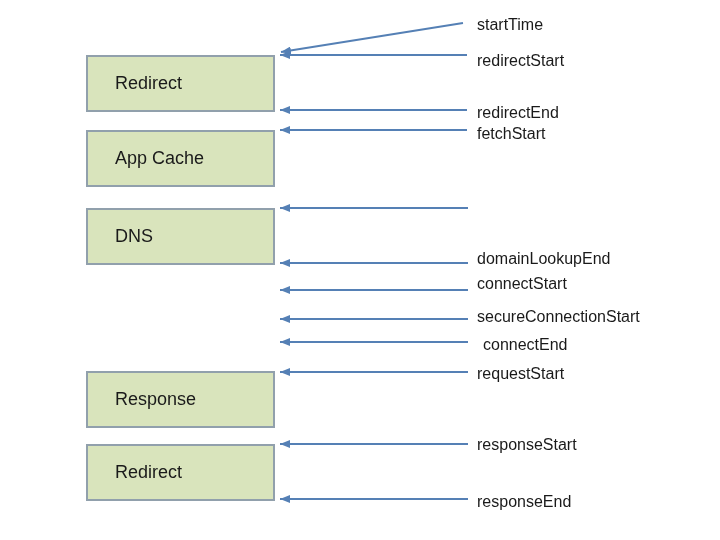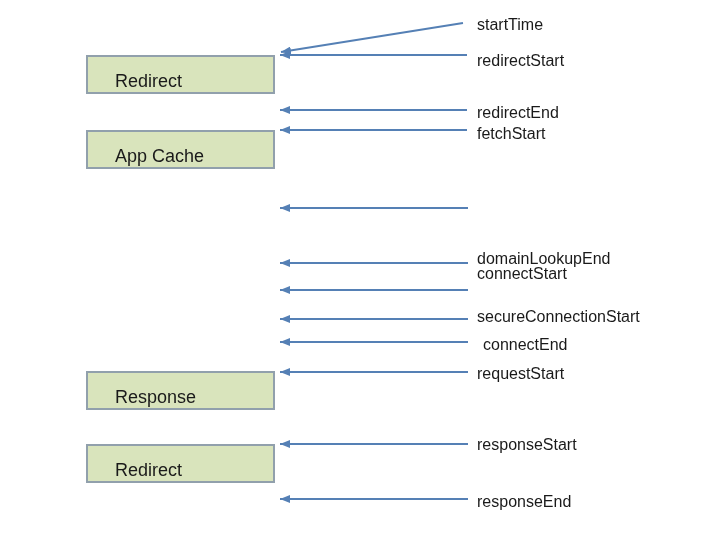--- a/index.html
+++ b/index.html
@@ -11,26 +11,26 @@
     position: relative;
     width: 720px;
     height: 540px;
     background: var(--background, #ffffff);
     overflow: hidden;
   }
   .phase-box {
     position: absolute;
     left: 86px;
     width: 189px;
-    height: 39px;
+    height: 57px;
     box-sizing: border-box;
     background: var(--box_fill, #d9e4bc);
     border: 2px solid var(--box_border, #91a0ac);
     display: flex;
-    align-items: flex-end;
+    align-items: center;
     padding-left: 27px;
     font-size: 18px;
     color: var(--text, #1a1a1a);
   }
   .evt-label {
     position: absolute;
     left: 477px;
     font-size: 16px;
     line-height: 16px;
     color: var(--text, #1a1a1a);
@@ -50,20 +50,23 @@
 <body>
 
 <div class="canvas">
 
   <div class="phase-box" style="top:55px">
       <span>Redirect</span>
     </div>
   <div class="phase-box" style="top:130px">
       <span>App Cache</span>
     </div>
+  <div class="phase-box" style="top:208px">
+      <span>DNS</span>
+    </div>
   <div class="phase-box" style="top:371px">
       <span>Response</span>
     </div>
   <div class="phase-box" style="top:444px">
       <span>Redirect</span>
     </div>
 
   <svg class="arrows" viewBox="0 0 720 540" xmlns="http://www.w3.org/2000/svg">
     <defs>
       <marker id="ah" markerWidth="5" markerHeight="4" refX="5" refY="2" orient="auto" markerUnits="strokeWidth">
@@ -82,20 +85,20 @@
     <line x1="468" y1="372" x2="280" y2="372" marker-end="url(#ah)"></line>
     <line x1="468" y1="444" x2="280" y2="444" marker-end="url(#ah)"></line>
     <line x1="468" y1="499" x2="280" y2="499" marker-end="url(#ah)"></line>
   </svg>
 
   <div class="evt-label" style="top:17px">startTime</div>
   <div class="evt-label" style="top:53px">redirectStart</div>
   <div class="evt-label" style="top:105px">redirectEnd</div>
   <div class="evt-label" style="top:126px">fetchStart</div>
   <div class="evt-label" style="top:251px">domainLookupEnd</div>
-  <div class="evt-label" style="top:266px">connectStart</div>
+  <div class="evt-label" style="top:276px">connectStart</div>
   <div class="evt-label" style="top:309px">secureConnectionStart</div>
   <div class="evt-label" style="top:337px; left:483px">connectEnd</div>
   <div class="evt-label" style="top:366px">requestStart</div>
   <div class="evt-label" style="top:437px">responseStart</div>
   <div class="evt-label" style="top:494px">responseEnd</div>
 
 </div>
 
 </body></html>

